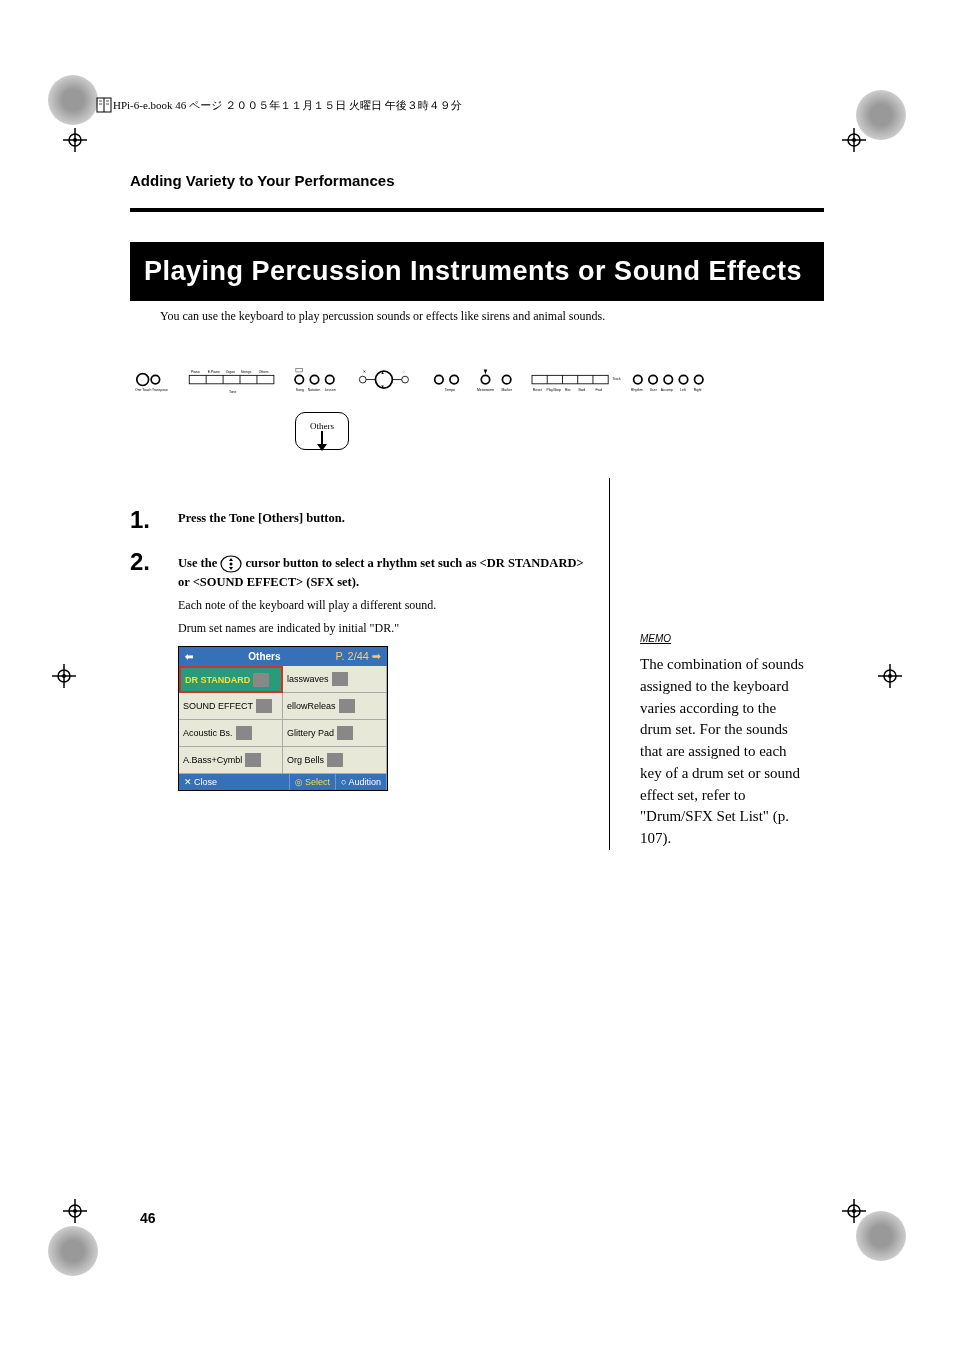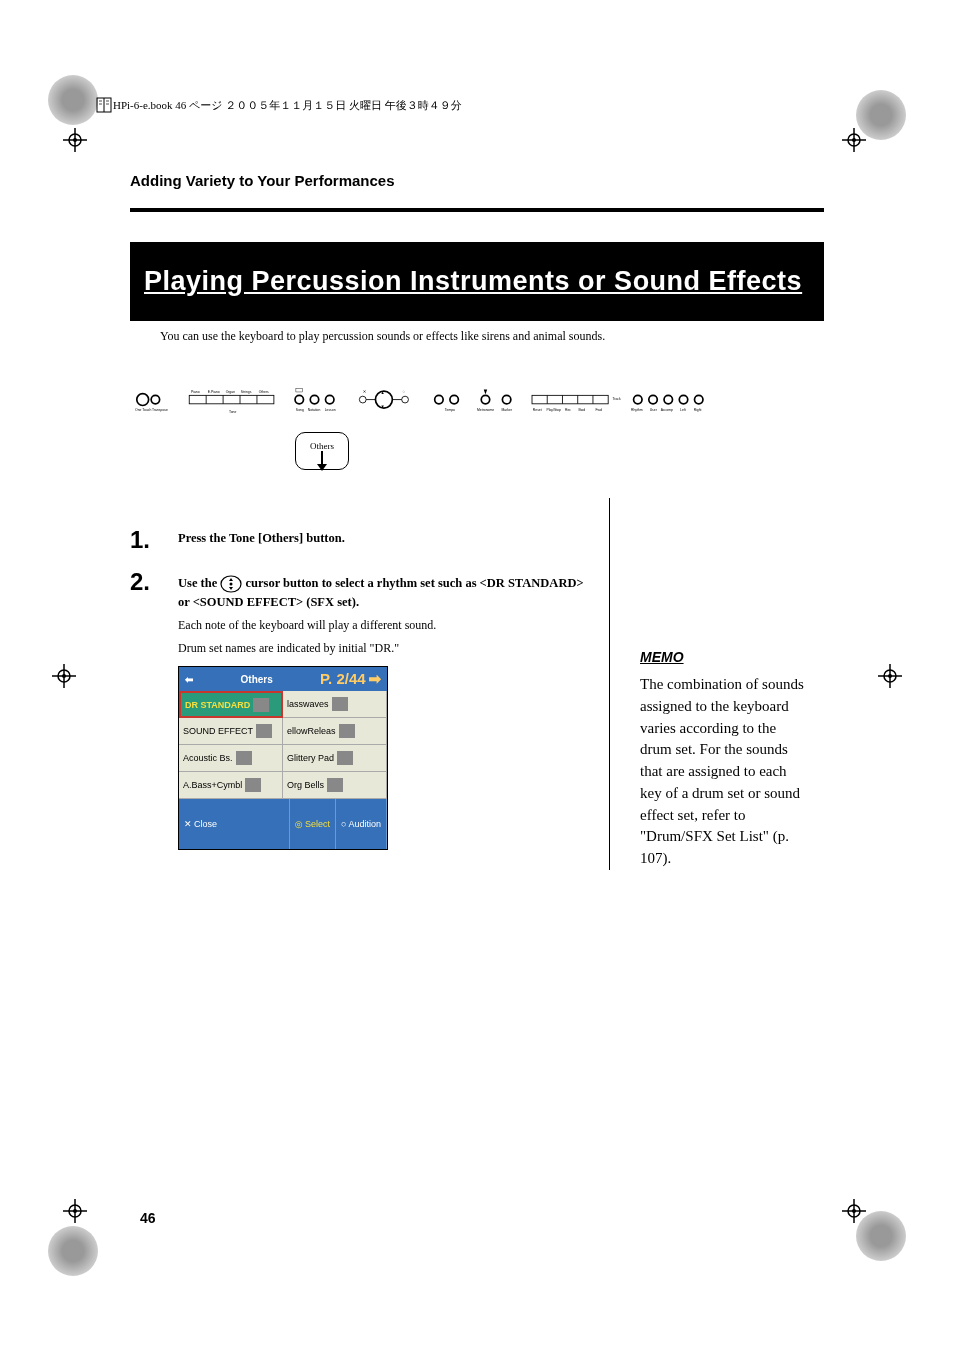--- a/index.html
+++ b/index.html
@@ -70,23 +70,22 @@
       padding-bottom: 19px;
       border-bottom: 4px solid #000;
     }
     .main-heading {
       margin-top: 30px;
       background: #000;
       color: #fff;
       font-family: Arial, Helvetica, sans-serif;
       font-size: 27px;
       font-weight: bold;
-      padding: 24px 14px;
+      padding: 14px 14px;
       letter-spacing: 0.5px;
-      text-decoration: underline;
     }
     .intro {
       margin-top: 8px;
       margin-left: 30px;
       font-size: 12px;
       color: #000;
     }
     .steps {
       margin-top: 30px;
     }
@@ -131,21 +130,21 @@
       background: #3570b8;
       color: #fff;
       display: flex;
       justify-content: space-between;
       align-items: center;
       padding: 3px 6px;
       font-size: 10px;
     }
     .lcd-header .arrow { font-weight: bold; }
     .lcd-header .title { font-weight: bold; }
-    .lcd-header .page-ind { color: #fc6; font-size: 15px; font-weight: bold; margin-top: 24px;}
+    .lcd-header .page-ind { color: #fc6; font-size: 11px; font-weight: normal; margin-top: 24px;}
     .lcd-body {
       display: grid;
       grid-template-columns: 1fr 1fr;
       grid-auto-rows: 27px;
     }
     .lcd-cell {
       display: flex;
       align-items: center;
       padding: 2px 4px;
       font-size: 9px;
@@ -165,21 +164,21 @@
       display: inline-block;
       flex-shrink: 0;
     }
     .lcd-footer {
       background: #3570b8;
       color: #fff;
       display: flex;
       font-size: 9px;
     }
     .lcd-footer-cell {
-      padding: 20px 5px;
+      padding: 3px 5px;
       border-right: 1px solid #6a9bd0;
     }
     .lcd-footer-cell.close { background: #3570b8; flex: 1; }
     .lcd-footer-cell.select { color: #f7df3f; }
     
     .content-columns {
       display: flex;
       gap: 30px;
     }
     .main-col {
@@ -187,23 +186,23 @@
       border-right: 1px solid #000;
       padding-right: 12px;
     }
     .side-col {
       flex: 1;
       padding-top: 150px;
     }
     .memo-badge {
       display: inline-block;
       font-family: Arial, Helvetica, sans-serif;
-      font-weight: bold;
+      font-weight: normal;
       font-style: italic;
-      font-size: 14px;
+      font-size: 10px;
       text-decoration: underline;
       position: relative;
     }
     .memo-text {
       font-size: 15px;
       margin-top: 8px;
       line-height: 1.45;
       max-width: 170px;
     }
     .page-number {

